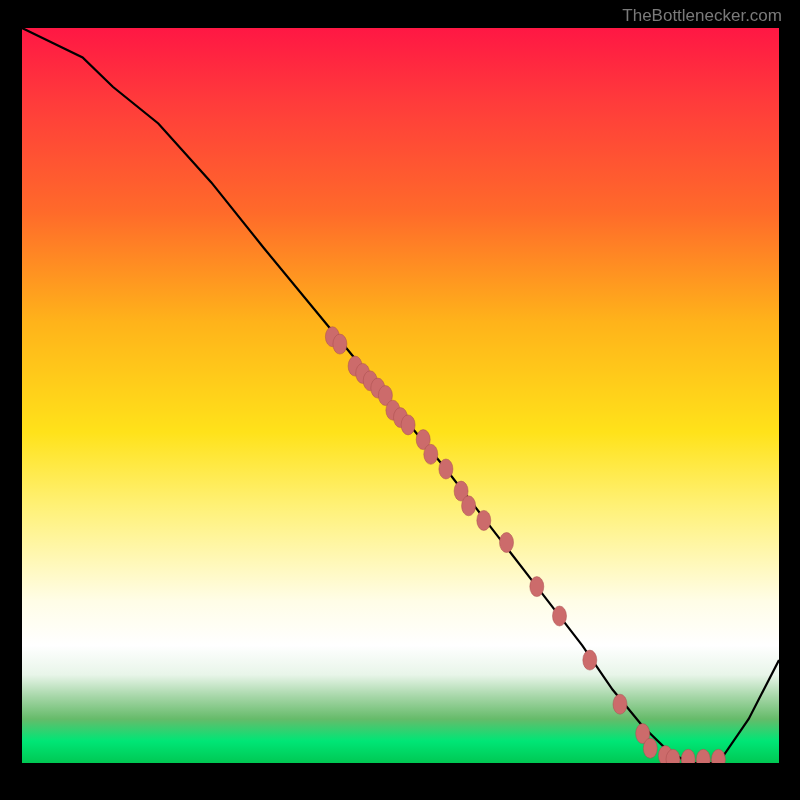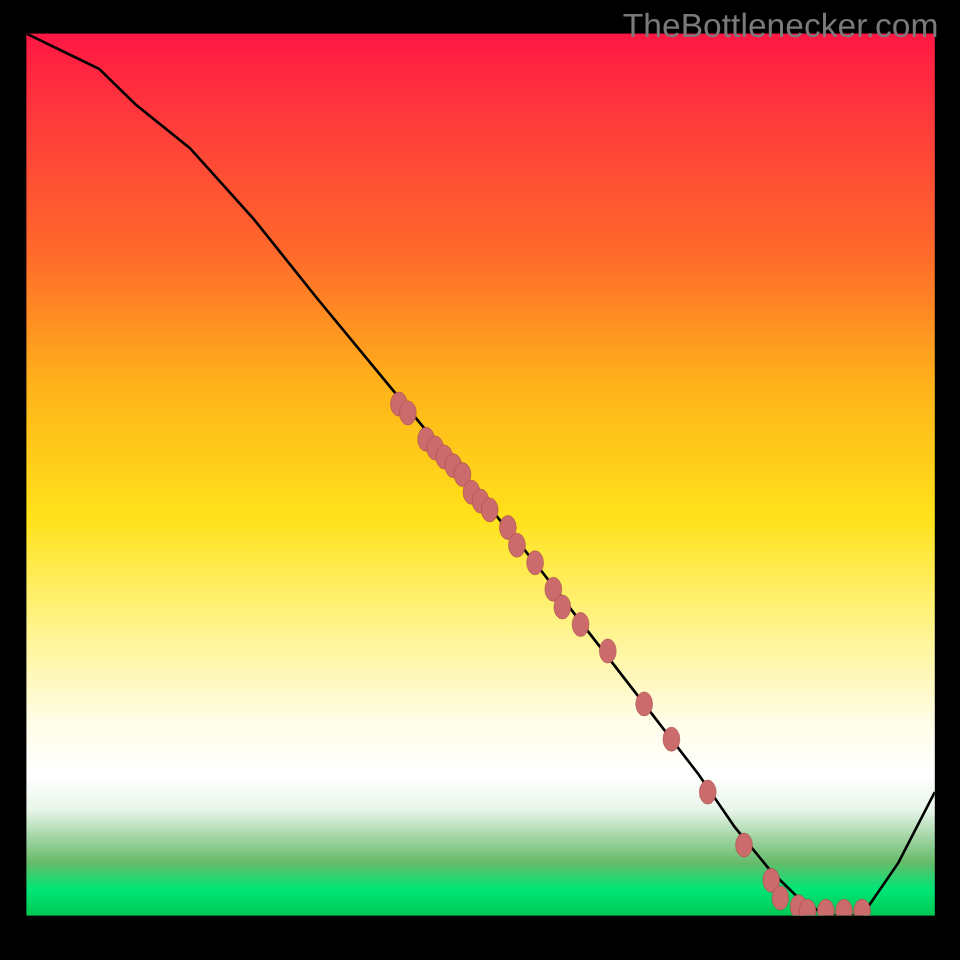--- a/index.html
+++ b/index.html
@@ -9,21 +9,21 @@
     width: 800px;
     height: 800px;
     position: relative;
     font-family: Arial, sans-serif;
   }
   .watermark {
     position: absolute;
     top: 6px;
     right: 18px;
     color: #7a7a7a;
-    font-size: 28px;
+    font-size: 17px;
     font-weight: normal;
     z-index: 10;
   }
   .plot-frame {
     position: absolute;
     left: 22px;
     top: 28px;
     width: 757px;
     height: 735px;
     background: linear-gradient(to bottom,

